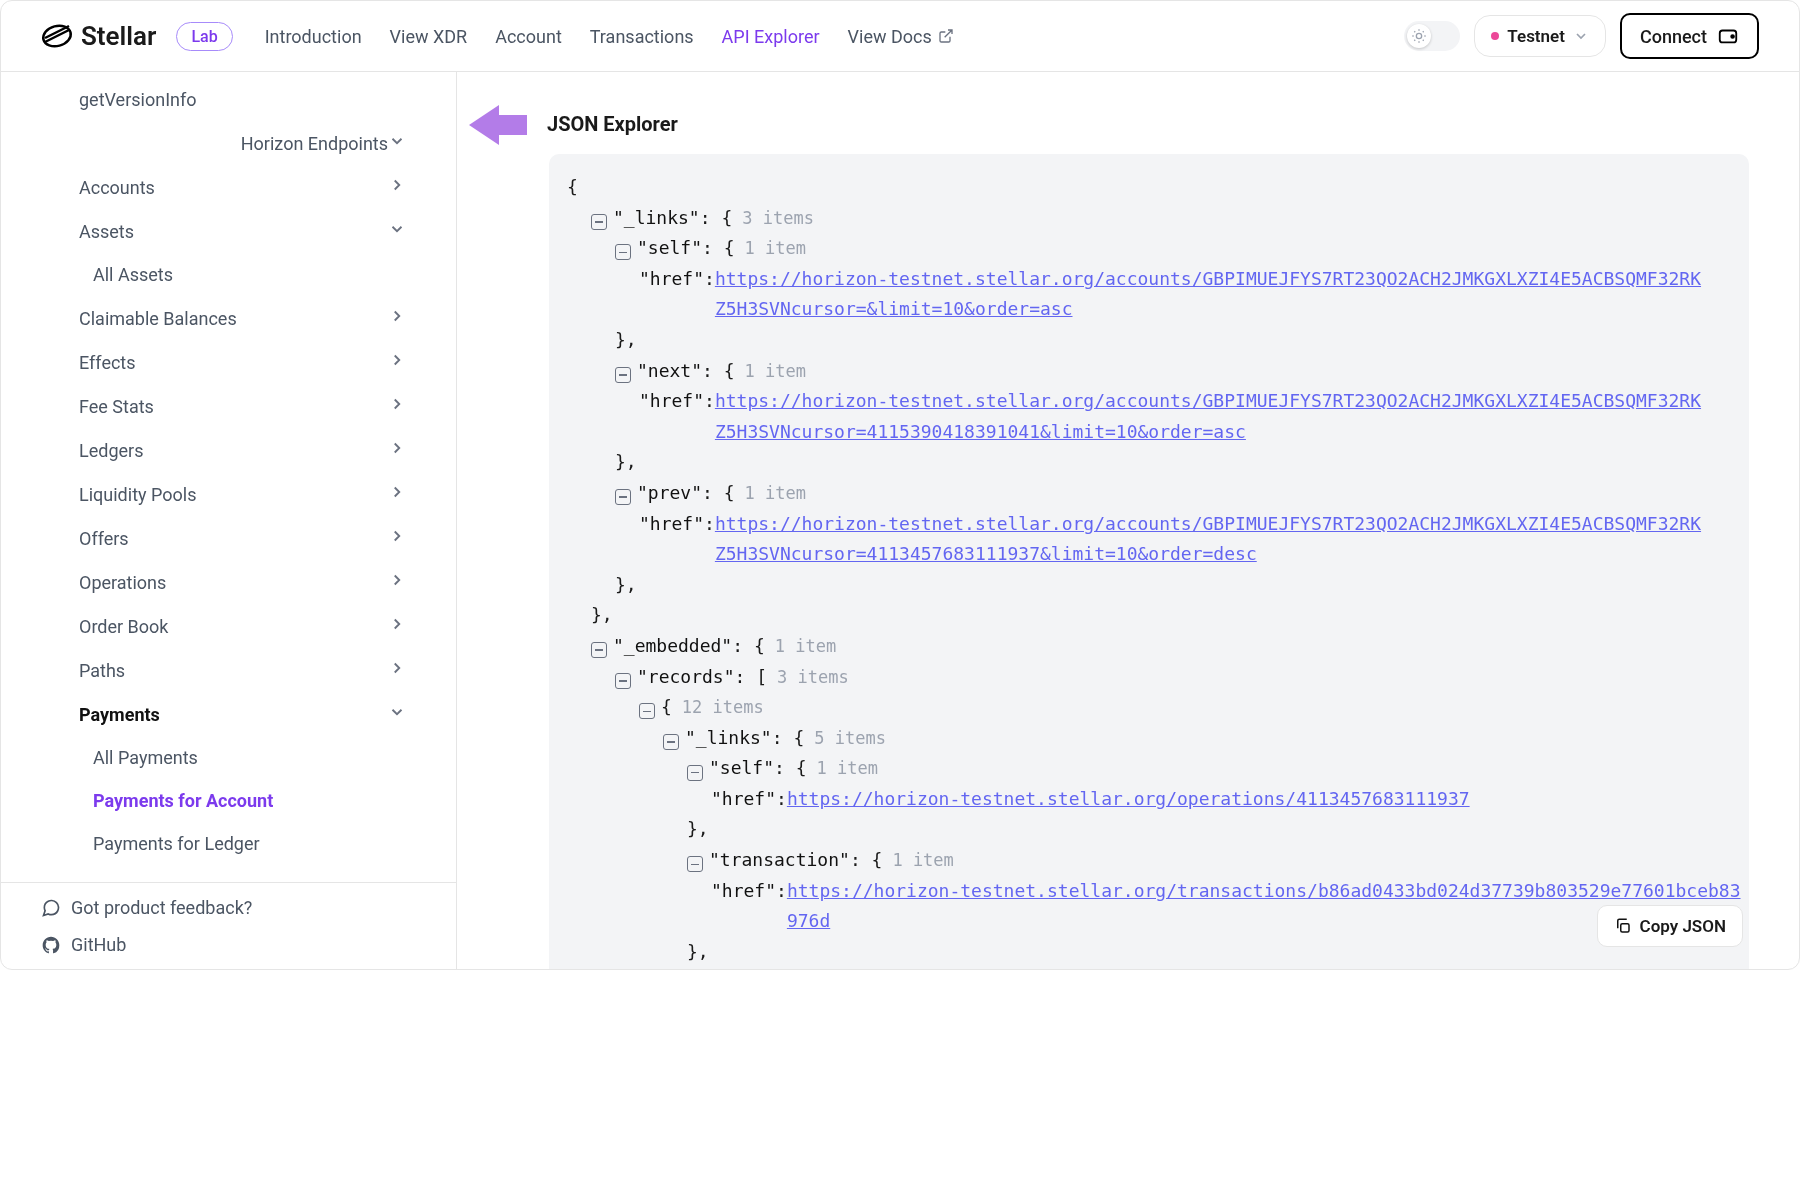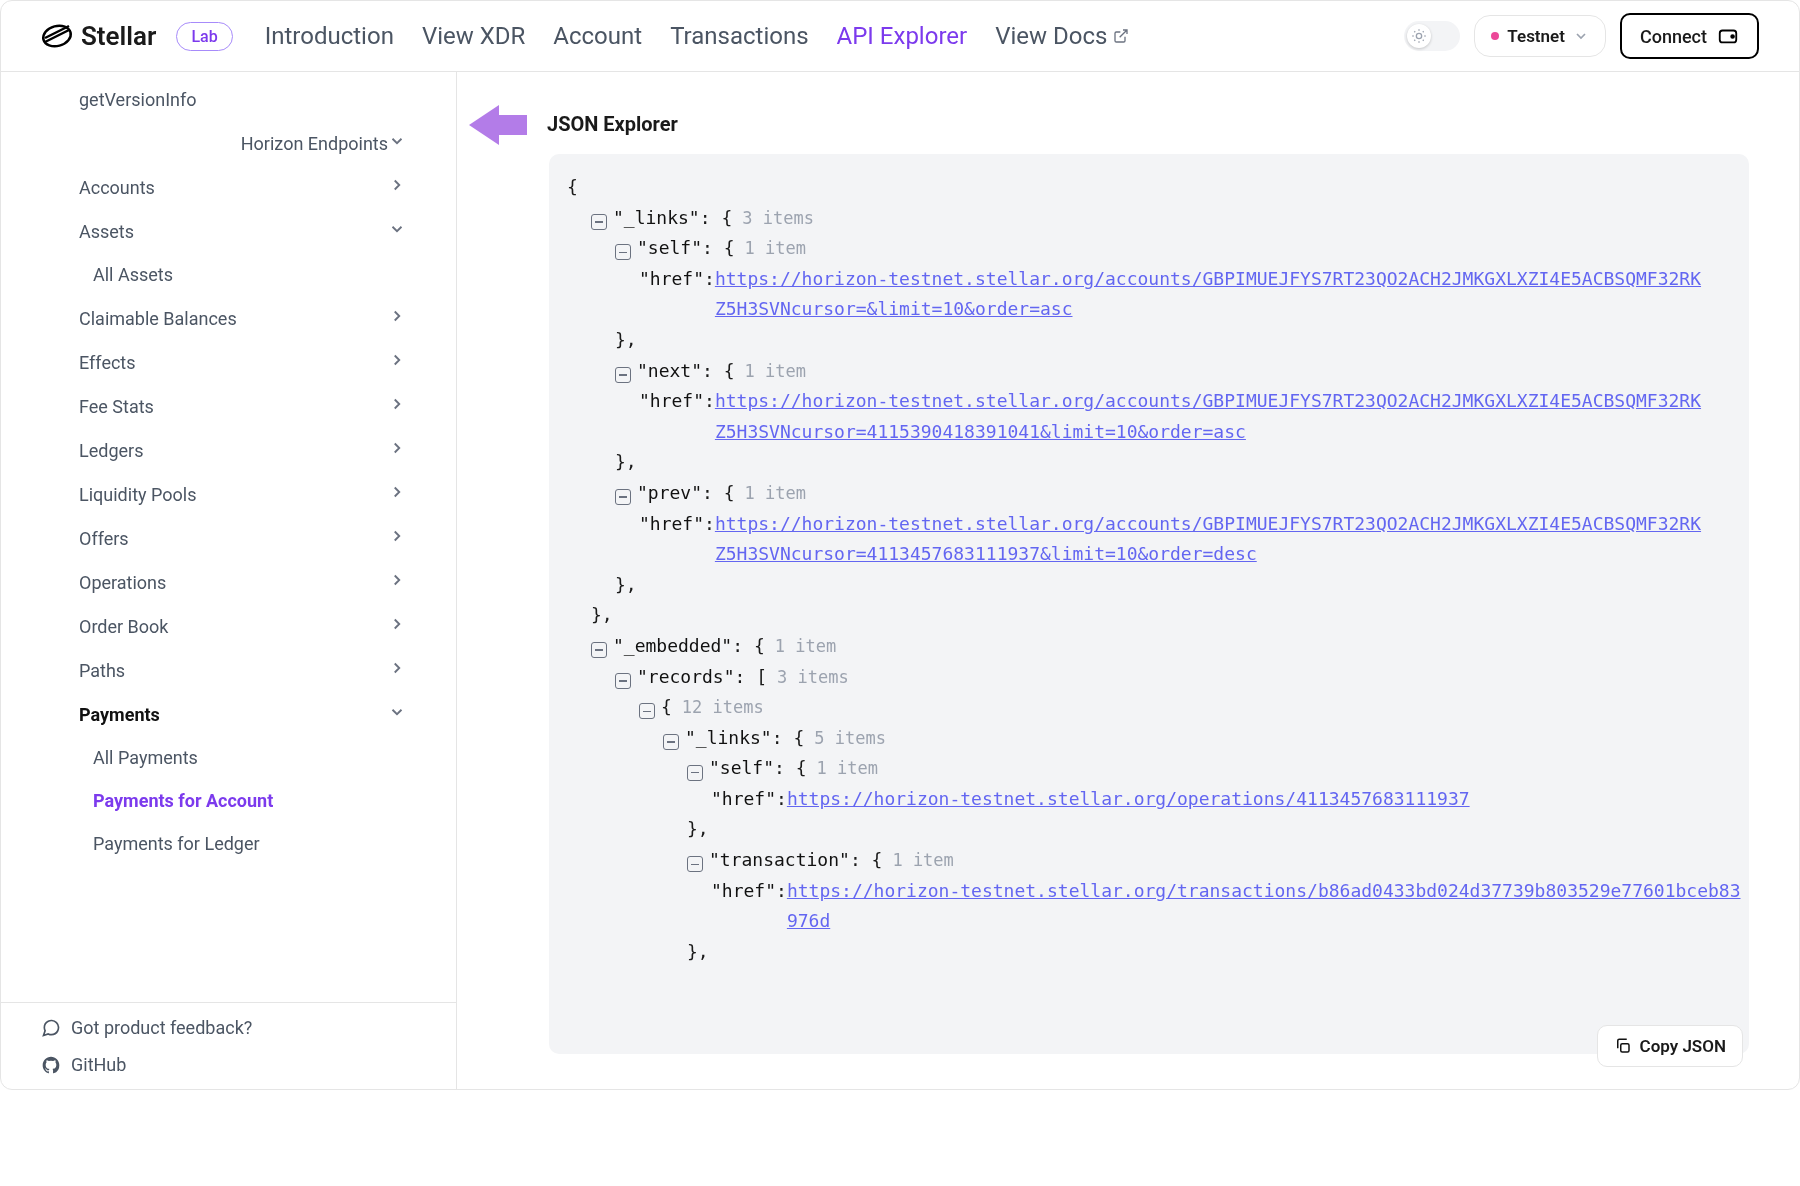--- a/index.html
+++ b/index.html
@@ -1,25 +1,25 @@
 <!DOCTYPE html>
 <html><head>
 <meta charset="utf-8">
 <style>
 * { margin: 0; padding: 0; box-sizing: border-box; }
 body { font-family: -apple-system, BlinkMacSystemFont, "Segoe UI", Roboto, sans-serif; background: #fff; color: #1a1a1a; font-size: 14px; }
-.app { width: 1800px; height: 1090px; border: 1px solid #e5e5e5; border-radius: 12px; overflow: hidden; display: flex; flex-direction: column; position: relative; }
+.app { width: 1800px; height: 970px; border: 1px solid #e5e5e5; border-radius: 12px; overflow: hidden; display: flex; flex-direction: column; position: relative; }
 
 
 .header { display: flex; align-items: center; padding: 12px 40px; border-bottom: 1px solid #e5e5e5; gap: 12px; }
 .logo { display: flex; align-items: center; gap: 8px; font-size: 26px; font-weight: 600; }
 .logo svg { width: 32px; height: 32px; }
 .lab-badge { border: 1px solid #a78bfa; color: #7c3aed; padding: 4px 14px; border-radius: 999px; font-size: 16px; font-weight: 500; margin-left: 8px; margin-right: 20px; }
 .nav { display: flex; gap: 28px; }
-.nav-item { color: #4b5563; font-size: 24px; cursor: pointer; display: flex; align-items: center; gap: 6px; }
+.nav-item { color: #4b5563; font-size: 18px; cursor: pointer; display: flex; align-items: center; gap: 6px; }
 .nav-item.active { color: #7c3aed; }
 .header-right { margin-left: auto; display: flex; align-items: center; gap: 14px; }
 .theme-toggle { width: 56px; height: 30px; background: #f3f4f6; border-radius: 999px; display: flex; align-items: center; padding: 3px; cursor: pointer; }
 .theme-toggle-knob { width: 24px; height: 24px; background: #fff; border-radius: 50%; box-shadow: 0 1px 3px rgba(0,0,0,0.2); display: flex; align-items: center; justify-content: center; }
 .network-btn { border: 1px solid #e5e5e5; border-radius: 16px; padding: 10px 16px; display: flex; align-items: center; gap: 8px; cursor: pointer; font-size: 17px; font-weight: 600; }
 .network-dot { width: 8px; height: 8px; background: #ec4899; border-radius: 50%; }
 .connect-btn { border: 2px solid #000; border-radius: 10px; padding: 10px 18px; display: flex; align-items: center; gap: 10px; font-size: 18px; font-weight: 500; cursor: pointer; }
 
 
 .body { display: flex; flex: 1; overflow: hidden; }

